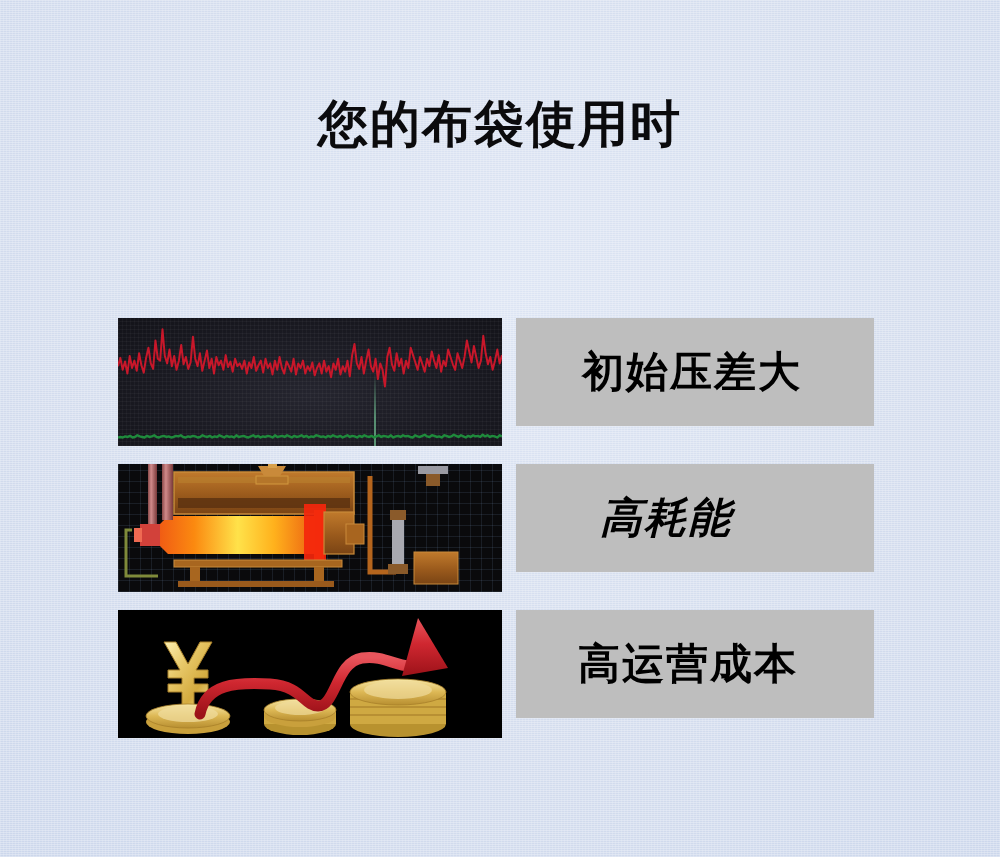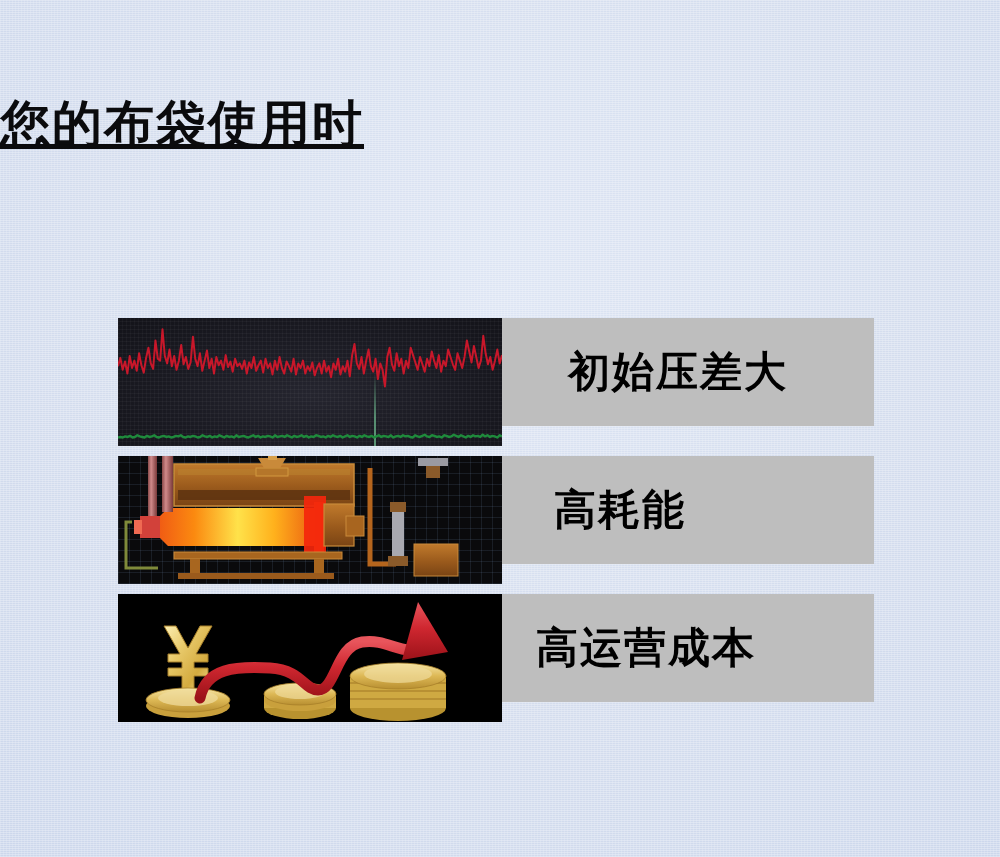--- a/index.html
+++ b/index.html
@@ -34,45 +34,45 @@
       repeating-linear-gradient(90deg, rgba(255,255,255,.35) 0 1px, rgba(0,0,0,0) 1px 3px);
     mix-blend-mode: overlay;
   }
 
   
   .heading {
     position: absolute;
     top: 86px;
     left: 0;
     width: 1000px;
-    text-align: left;
+    text-align: center;
     color: #0b0b0d;
     font-weight: bold;
     font-size: 50px;
     line-height: 76px;
     letter-spacing: 2px;
     z-index: 3;
-    text-decoration: underline;
   }
   .heading .line2 { letter-spacing: 3px; }
 
   
   .rows {
     position: absolute;
     left: 118px;
     top: 318px;
     width: 756px;
     z-index: 2;
   }
   .row {
     position: relative;
     display: flex;
     align-items: stretch;
     height: 108px;
-    margin-bottom: 30px;
+    margin-bottom: 38px;
+    gap: 14px;
   }
   .thumb {
     position: relative;
     width: 384px;
     height: 128px;
     overflow: hidden;
     background: #000;
     flex: 0 0 384px;
   }
   .label-panel {
@@ -83,22 +83,22 @@
     padding-left: 66px;
     box-sizing: border-box;
   }
   .label-text {
     font-size: 42px;
     font-weight: bold;
     color: #000;
     letter-spacing: 2px;
     line-height: 1;
   }
-  .row.row-2 .label-panel { padding-left: 52px; }
-  .row.row-3 .label-panel { padding-left: 34px; }
+  .row.row-2 .label-panel { padding-left: 84px; font-style: italic; }
+  .row.row-3 .label-panel { padding-left: 62px; }
 
   
   .chart-bg {
     position: absolute;
     inset: 0;
     background:
       radial-gradient(ellipse at 50% 60%, #25252f 0%, #1a1a22 55%, #131319 100%);
   }
   .chart-bg::after {
     content: "";

